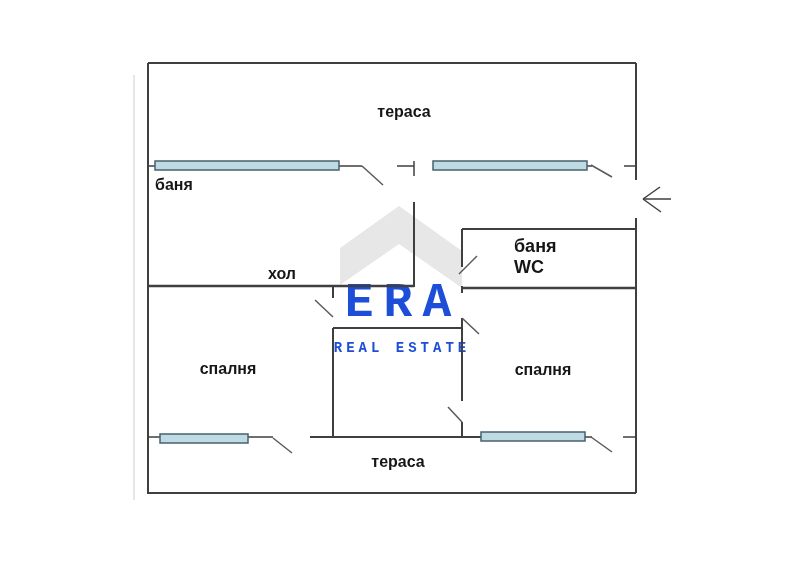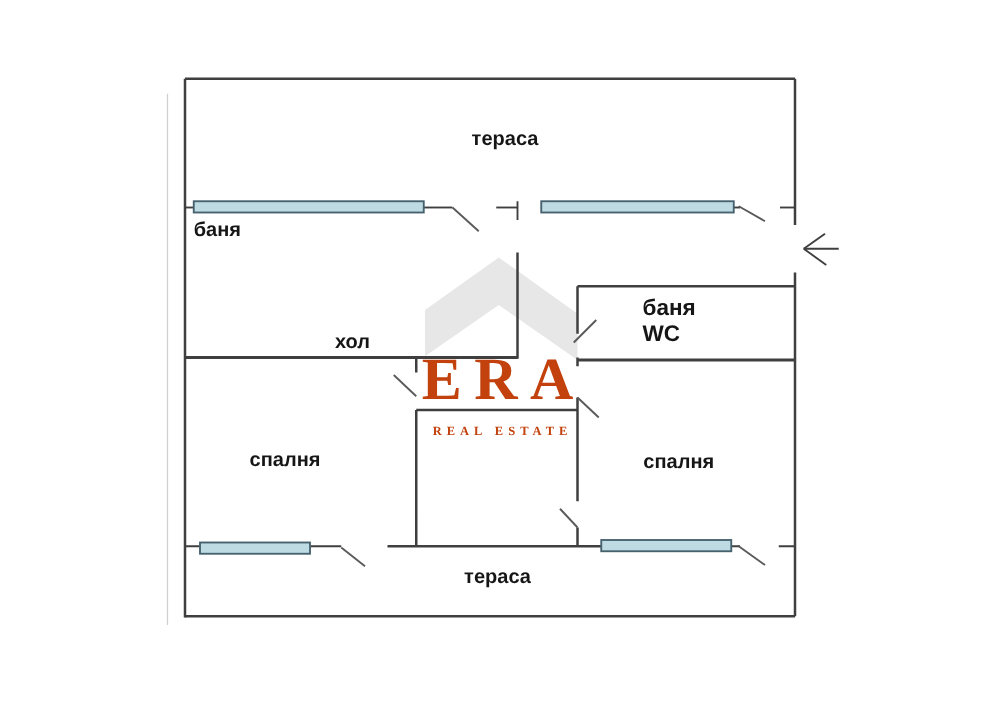--- a/index.html
+++ b/index.html
@@ -6,26 +6,26 @@
   .canvas{
     position:relative;
     width:800px;height:577px;
     background:#ffffff;
     overflow:hidden;
     font-family:"Liberation Sans",sans-serif;
   }
   
   .wm{
     position:absolute;z-index:1;
-    color:#c2410c;white-space:nowrap;
+    color:#1d4ed8;white-space:nowrap;
     transform:translateX(-50%);
-    font-family:Liberation Serif, serif;
+    font-family:Liberation Mono, monospace;
   }
   .wm-brand{left:403px;top:276px;font-size:48px;font-weight:bold;letter-spacing:10px;}
-  .wm-tagline{left:402px;top:340px;font-size:10px;font-weight:bold;letter-spacing:4px;}
+  .wm-tagline{left:402px;top:340px;font-size:14px;font-weight:bold;letter-spacing:4px;}
   
   #plan-svg{position:absolute;left:0;top:0;z-index:2;}
   
   .lbl{
     position:absolute;z-index:3;
     font-size:16px;font-weight:bold;color:#161616;
     white-space:nowrap;letter-spacing:0px;
     transform:translateX(-50%);
   }
   .lbl-terrace-top{left:404px;top:103px;}

